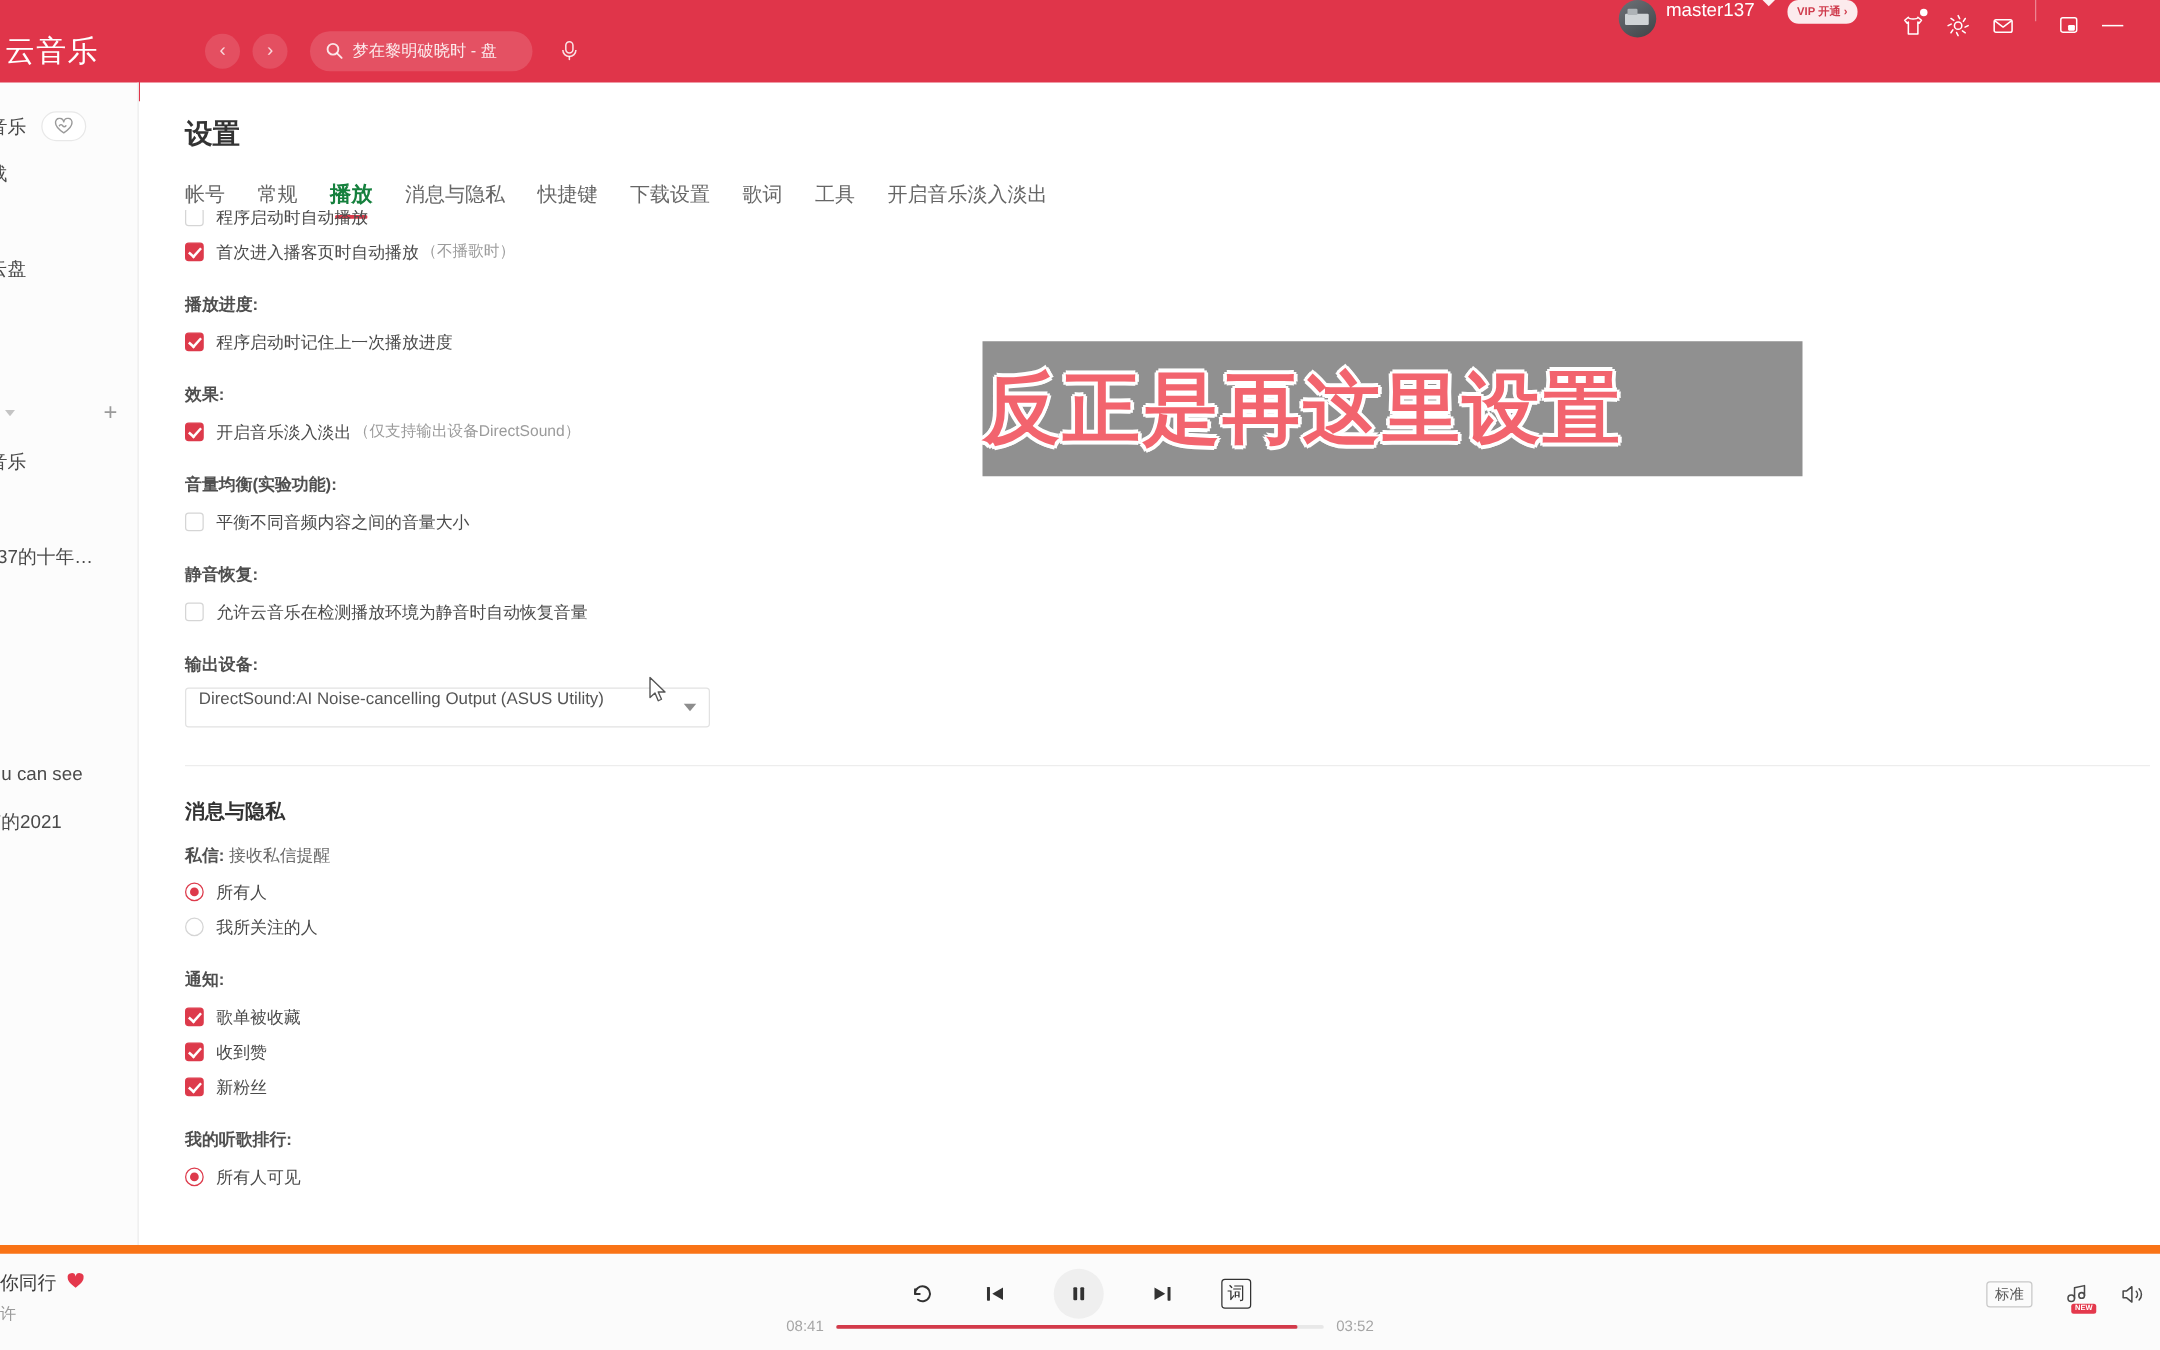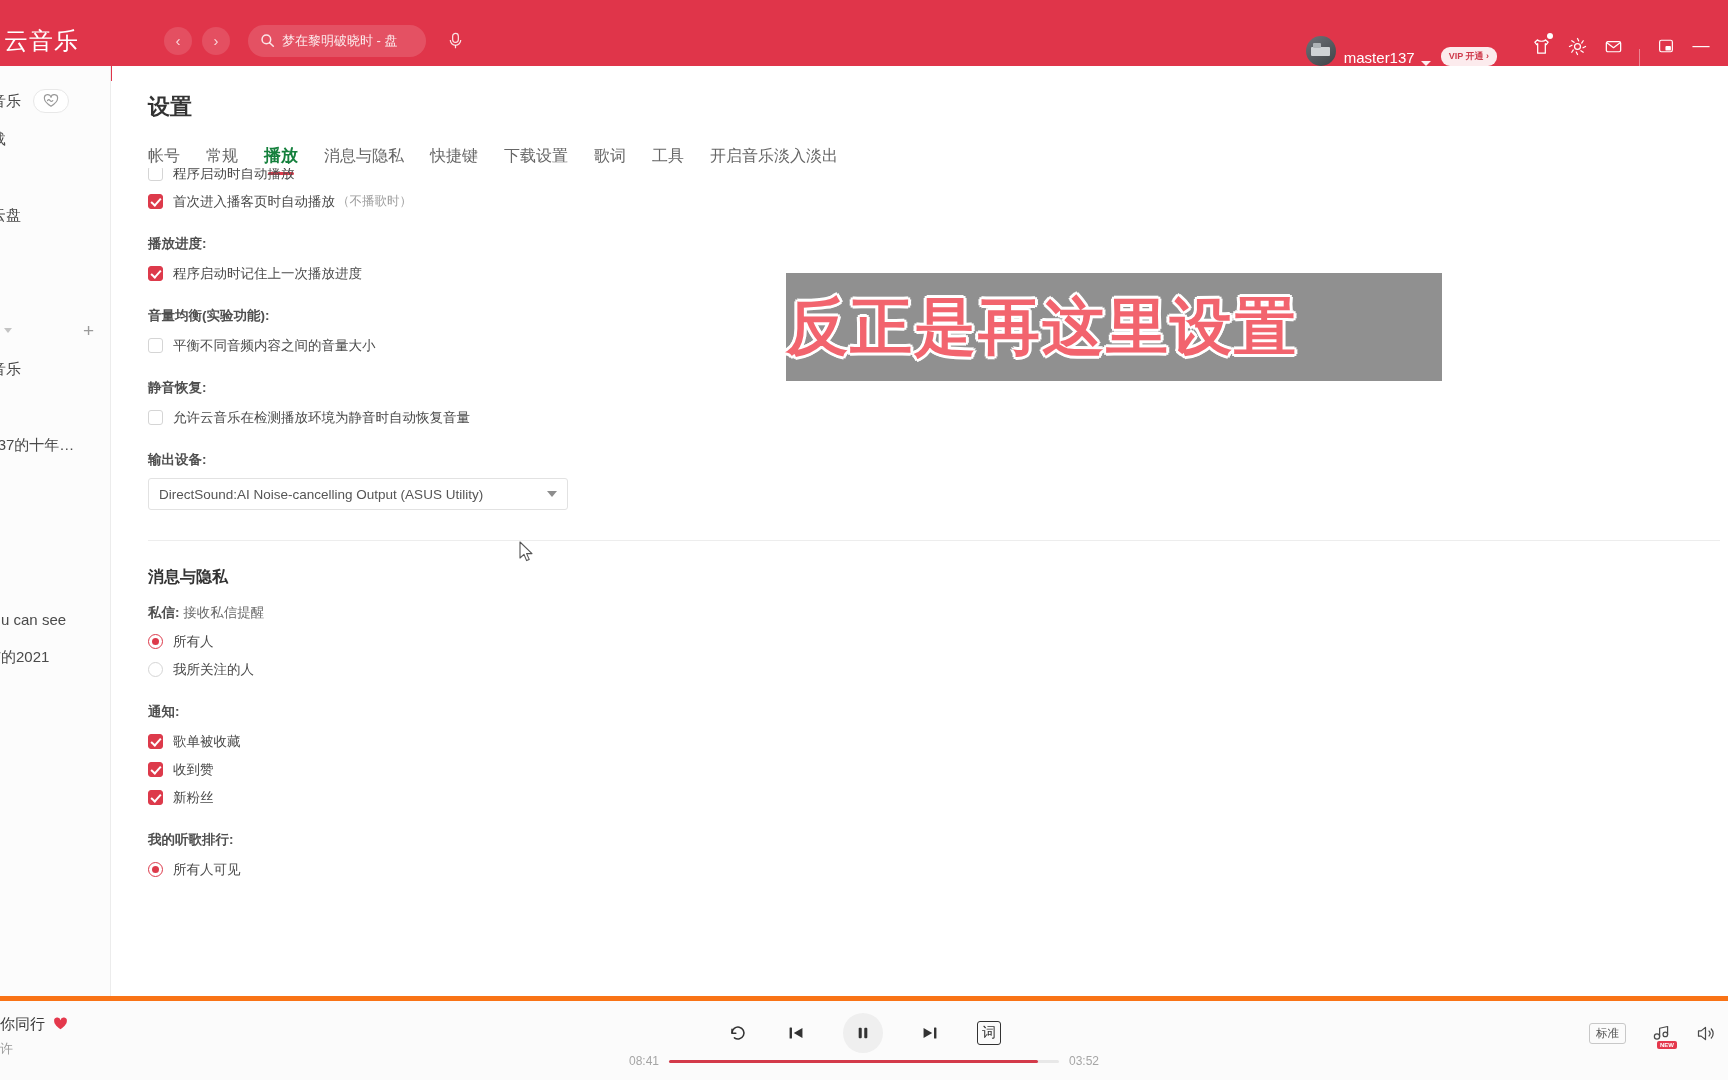--- a/index.html
+++ b/index.html
@@ -58,22 +58,22 @@
     white-space: nowrap; overflow: hidden;
   }
   .micbtn {
     margin-left: 14px;
     width: 30px; height: 30px;
     display: flex; align-items: center; justify-content: center;
     color: rgba(255,255,255,0.85);
     cursor: pointer;
   }
   .topright {
-    position: absolute; right: 10px; top: 0; height: 66px;
-    display: flex; align-items: flex-end;
+    position: absolute; right: 21px; top: 0; height: 66px;
+    display: flex; align-items: flex-start;
   }
   .avatar {
     width: 30px; height: 30px; border-radius: 50%;
     background: linear-gradient(145deg,#6e7278,#3e4347);
     position: relative; overflow: hidden;
     margin-right: 8px;
   }
   .avatar::before {
     content: ""; position: absolute; left: 5px; top: 11px;
     width: 19px; height: 9px; background: #cfd3d6; border-radius: 1px;
@@ -246,21 +246,21 @@
     width: 7px; height: 7px; border-radius: 50%;
     background: #dd3a4b;
   }
   .opt-label { font-size: 13.5px; color: #4a4a4a; white-space: nowrap; }
   .opt-hint { font-size: 12.5px; color: #9b9b9b; margin-left: 2px; white-space: nowrap; }
 
   .dropdown {
     width: 420px; height: 32px;
     border: 1px solid #e2e2e2; border-radius: 3px;
     background: #fff;
-    display: flex; align-items: center;
+    display: flex; align-items: flex-start;
     padding: 0 10px;
     position: relative;
     cursor: pointer;
   }
   .dropdown .dval { font-size: 13.5px; color: #555; white-space: nowrap; overflow: hidden; }
   .dropdown .dcaret {
     position: absolute; right: 10px; top: 50%; transform: translateY(-50%);
     width: 0; height: 0;
     border-left: 5px solid transparent; border-right: 5px solid transparent;
     border-top: 6px solid #8d8d8d;
@@ -306,21 +306,21 @@
       -3px 0 0 #fff, 3px 0 0 #fff;
     white-space: nowrap;
   }
 
   
   .player {
     position: absolute;
     bottom: 0; left: 0;
     width: 1728px; height: 84px;
     background: #fbfbfb;
-    border-top: 5px solid #f97316;
+    border-top: 7px solid #f97316;
   }
   .now-playing {
     position: absolute; left: 0; top: 14px;
     width: 110px;
   }
   .np-line1 {
     display: flex; align-items: center; gap: 8px;
     font-size: 15px; color: #3d3d3d; white-space: nowrap;
   }
   .np-heart { color: #e4384c; font-size: 15px; }
@@ -537,20 +537,28 @@
       </div>
 
       <div class="sec grp">
         <div class="sec-label">播放进度:</div>
         <div class="opt">
           <span class="cb checked"></span>
           <span class="opt-label">程序启动时记住上一次播放进度</span>
         </div>
       </div>
 
+      <div class="sec grp">
+        <div class="sec-label">效果:</div>
+        <div class="opt">
+          <span class="cb checked"></span>
+          <span class="opt-label">开启音乐淡入淡出</span>
+          <span class="opt-hint">（仅支持输出设备DirectSound）</span>
+        </div>
+      </div>
 
       <div class="sec grp">
         <div class="sec-label">音量均衡(实验功能):</div>
         <div class="opt">
           <span class="cb"></span>
           <span class="opt-label">平衡不同音频内容之间的音量大小</span>
         </div>
       </div>
 
       <div class="sec grp">

